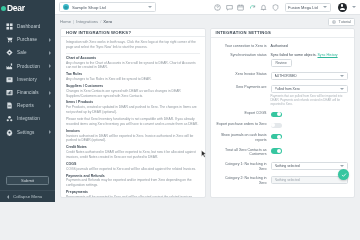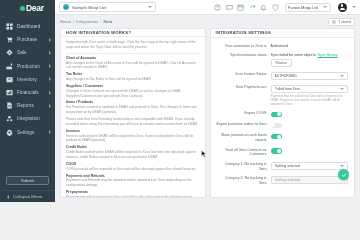--- a/index.html
+++ b/index.html
@@ -14,21 +14,21 @@
   
   .sidebar {
     width: 55px; height: 202px;
     background: #2e3f4a;
     display: flex; flex-direction: column;
     flex: 0 0 55px;
     position: relative;
   }
   .logo-row {
     height: 17px; display: flex; align-items: center;
-    padding-left: 20px; gap: 2px;
+    padding-left: 1px; gap: 2px;
   }
   .logo-text {
     color: #ffffff; font-size: 8.5px; font-weight: bold;
     letter-spacing: -0.3px; line-height: 1;
   }
   .logo-dot {
     width: 5px; height: 5px; border-radius: 50%;
     background: #36c6a0; display: inline-block;
     margin-right: -1px;
   }

